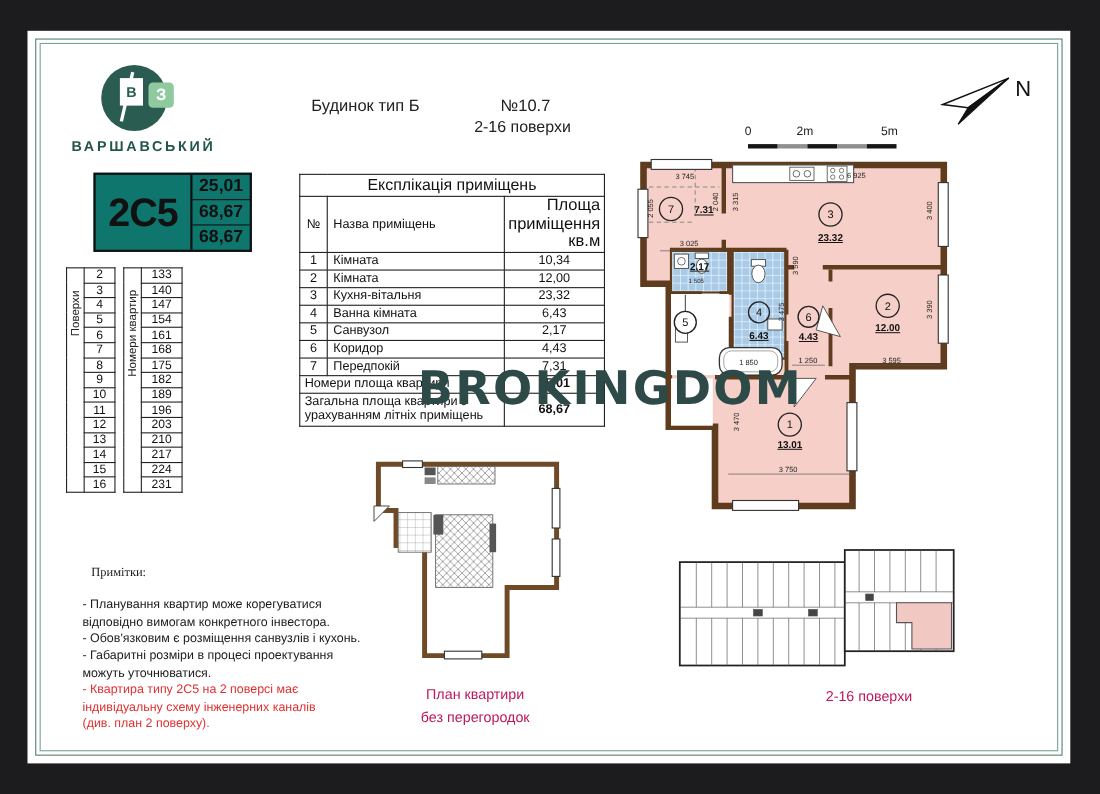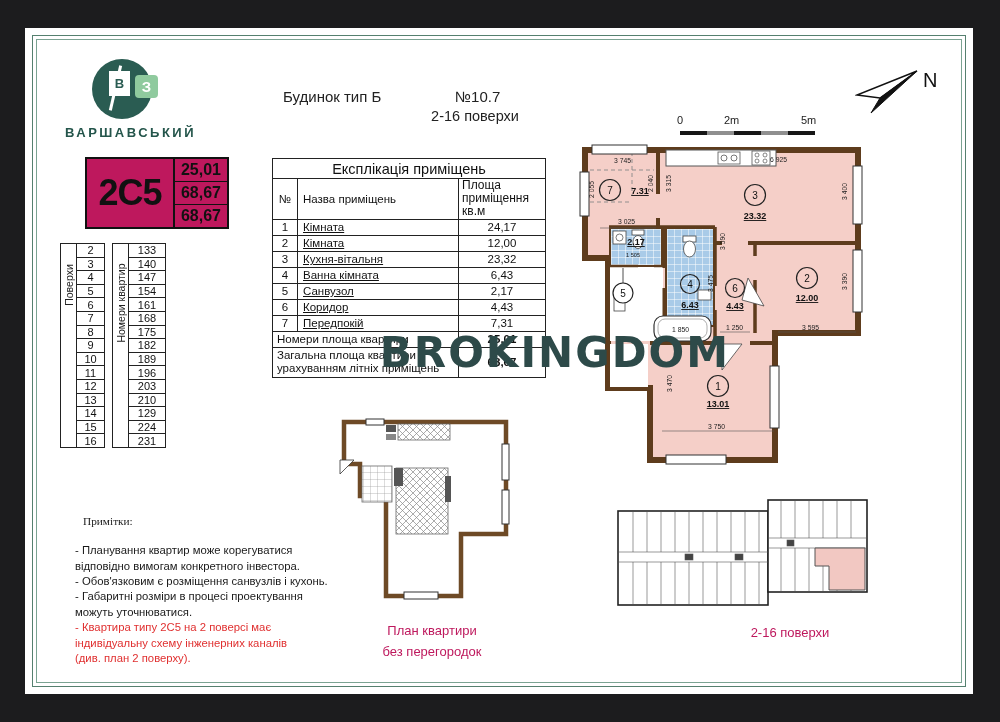--- a/index.html
+++ b/index.html
@@ -30,21 +30,21 @@
   
   .compass{position:absolute;left:830px;top:35px;}
   .scalebar{position:absolute;left:652px;top:86px;width:150px;height:28px;font-size:11px;color:#222;}
   .scalebar .lab{position:absolute;top:0;}
   .sb-bar{position:absolute;left:3px;top:17px;width:135px;height:3.5px;display:flex;}
   .sb-bar div{flex:1;}
   .sb-d{background:#161616;} .sb-l{background:#8f8f8f;}
 
   
   .typebox{position:absolute;left:60px;top:129px;width:140px;height:68px;border:2px solid #111;
-           display:flex;background:#be185d;}
+           display:flex;background:#0f766e;}
   .typebox .code{width:86px;border-right:2px solid #111;display:flex;align-items:center;justify-content:center;
                  font-size:36px;font-weight:bold;letter-spacing:-1px;}
   .typebox .vals{flex:1;display:flex;flex-direction:column;}
   .typebox .vals div{flex:1;display:flex;align-items:center;justify-content:center;
                      font-size:16px;font-weight:bold;}
   .typebox .vals div + div{border-top:1.5px solid #111;}
 
   
   .floors{position:absolute;left:35px;top:215px;display:flex;gap:7px;}
   .ltab{border-collapse:collapse;}
@@ -54,24 +54,24 @@
          transform:translate(-50%,-50%) rotate(-90deg);}
   .vtext.fl{top:20%;} .vtext.ap{top:29%;}
   .ltab td.apt{width:36px;}
 
   
   .xtab{position:absolute;left:247px;top:130px;border-collapse:collapse;background:#fff;font-size:11.5px;}
   .xtab td{border:1px solid #222;padding:0 3px;vertical-align:middle;}
   .xtab .ttl{height:19px;text-align:center;font-size:14.5px;}
   .xtab .hnum{width:18px;text-align:center;}
   .xtab .hname{width:152px;padding-left:5px;}
-  .xtab .harea{width:80px;height:35px;text-align:left;font-size:12px;line-height:1.1;}
+  .xtab .harea{width:80px;height:35px;text-align:right;font-size:15px;line-height:1.1;}
   .xtab .r td{height:15px;}
   .xtab .cnum{text-align:center;}
-  .xtab .cname{padding-left:5px;text-decoration:underline;}
+  .xtab .cname{padding-left:5px;}
   .xtab .carea{text-align:center;}
   .xtab .sum td{height:15px;}
   .xtab .sum .slab{padding-left:4px;}
   .xtab .sum .sval{text-align:center;font-weight:bold;}
   .xtab .sum3 .slab{line-height:1.2;padding-top:1px;padding-bottom:1px;margin-top:19px;}
 
   
   .plan-main{position:absolute;left:545px;top:110px;}
   .plan-np{position:absolute;left:311px;top:388px;}
   .plan-bo{position:absolute;left:590px;top:460px;}
@@ -235,21 +235,21 @@
       <tr>
               <td class="apt">196</td>
             </tr>
       <tr>
               <td class="apt">203</td>
             </tr>
       <tr>
               <td class="apt">210</td>
             </tr>
       <tr>
-              <td class="apt">129</td>
+              <td class="apt">217</td>
             </tr>
       <tr>
               <td class="apt">224</td>
             </tr>
       <tr>
               <td class="apt">231</td>
             </tr>
     </tbody>
         </table>
   </div>
@@ -260,21 +260,21 @@
             <td class="ttl" colspan="3">Експлікація приміщень</td>
           </tr>
     <tr>
       <td class="hnum">№</td>
       <td class="hname">Назва приміщень</td>
       <td class="harea">Площа приміщення кв.м</td>
     </tr>
     <tr class="r">
             <td class="cnum">1</td>
             <td class="cname">Кімната</td>
-            <td class="carea">24,17</td>
+            <td class="carea">10,34</td>
           </tr>
     <tr class="r">
             <td class="cnum">2</td>
             <td class="cname">Кімната</td>
             <td class="carea">12,00</td>
           </tr>
     <tr class="r">
             <td class="cnum">3</td>
             <td class="cname">Кухня-вітальня</td>
             <td class="carea">23,32</td>

